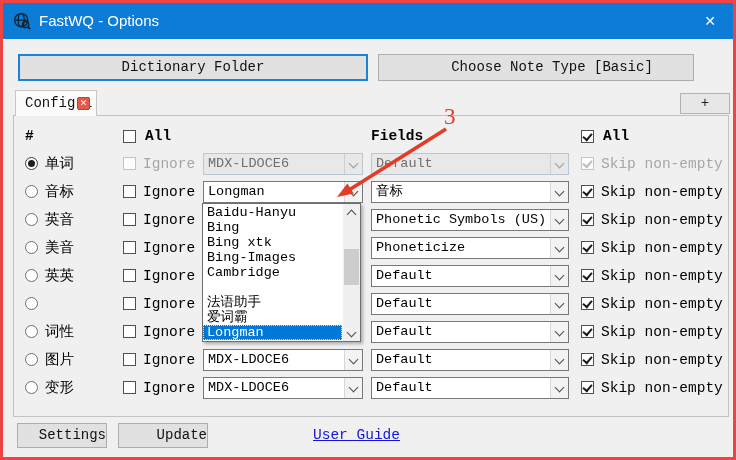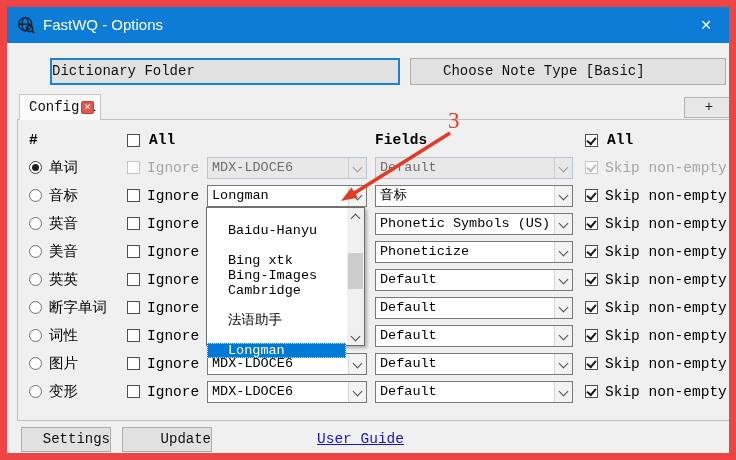--- a/index.html
+++ b/index.html
@@ -1,31 +1,31 @@
 <!DOCTYPE html>
 <html><head>
 <meta charset="utf-8">
 <style>
   html,body{margin:0;padding:0;background:#d8d8d8;}
   .mono{font-family:"Liberation Mono","DejaVu Sans Mono",monospace;}
   .window{
     position:relative;width:736px;height:460px;background:#f0f0f0;
-    border:7px solid #ef4444;box-sizing:border-box;overflow:hidden;
+    border:3px solid #ef4444;box-sizing:border-box;overflow:hidden;
     font-family:"Liberation Mono","DejaVu Sans Mono",monospace;
   }
   
   .titlebar{position:absolute;left:0;top:0;width:100%;height:36px;background:#0c7cd6;}
   .titlebar .app-icon{position:absolute;left:10px;top:9px;width:18px;height:18px;}
   .titlebar .title{position:absolute;left:36px;top:0;height:36px;line-height:36px;color:#ffffff;
     font-family:"Liberation Sans","DejaVu Sans",sans-serif;font-size:15px;}
   .close-btn{position:absolute;right:0;top:0;width:46px;height:36px;color:#ffffff;
     font-family:"DejaVu Sans",sans-serif;font-size:14px;text-align:center;line-height:36px;cursor:pointer;}
   
   .big-btn{position:absolute;top:51px;height:27px;background:#e1e1e1;border:1px solid #adadad;
-    box-sizing:border-box;font-size:14px;line-height:24px;color:#111;margin-left:28px;}
+    box-sizing:border-box;text-align:center;font-size:14px;line-height:24px;color:#111;}
   .big-btn.focused{border:2px solid #1883d7;line-height:22px;}
   
   .tab{position:absolute;left:12px;top:87px;width:82px;height:26px;background:#fbfbfb;
     border:1px solid #c6c6c6;border-bottom:none;box-sizing:border-box;z-index:2;}
   .tab .tab-label{position:absolute;left:9px;top:0;line-height:24px;font-size:14px;color:#111;}
   .tab .tab-close{position:absolute;right:6px;top:6px;width:13px;height:13px;background:#e2584a;
     border:1px solid #bf4335;border-radius:2px;box-sizing:border-box;color:#fff;font-size:9px;
     line-height:11px;text-align:center;font-weight:bold;font-family:"DejaVu Sans",sans-serif;cursor:pointer;}
   .add-tab{position:absolute;left:677px;top:90px;width:50px;height:21px;background:#e7e7e7;
     border:1px solid #b2b2b2;box-sizing:border-box;text-align:center;line-height:18px;font-size:14px;color:#222;}
@@ -58,21 +58,21 @@
   .combo .cbtn{position:absolute;right:0;top:0;width:18px;height:100%;background:#f3f3f3;border-left:1px solid #d7d7d7;box-sizing:border-box;}
   .chev{position:absolute;left:5px;top:6px;width:6px;height:6px;border-right:1.6px solid #4c4c4c;
     border-bottom:1.6px solid #4c4c4c;transform:rotate(45deg);}
   .combo.dis{background:#e8e8e8;border-color:#b9c7d5;color:#6e6e6e;}
   .combo.dis .cbtn{background:transparent;border-left-color:#cfcfcf;}
   .combo.dis .chev{border-color:#9a9a9a;}
   
   .popup{position:absolute;left:199px;top:200px;width:159px;height:139px;background:#ffffff;
     border:1px solid #6e6e6e;box-sizing:border-box;z-index:5;box-shadow:2px 2px 3px rgba(0,0,0,0.28);}
   .popup .pitem{position:absolute;left:0;width:139px;height:15px;line-height:15px;
-    padding-left:21px;font-size:13.5px;color:#000;white-space:nowrap;overflow:hidden;box-sizing:border-box;margin-top:14px;}
+    padding-left:4px;font-size:13.5px;color:#000;white-space:nowrap;overflow:hidden;box-sizing:border-box;}
   .popup .pitem.sel{background:#0078d7;color:#ffffff;outline:1px dotted #cfe3f5;outline-offset:-1px;}
   .psb{position:absolute;right:0;top:0;width:17px;height:137px;background:#f0f0f0;}
   .psb .sb-up,.psb .sb-down{position:absolute;left:0;width:17px;height:16px;}
   .psb .sb-up{top:0;} .psb .sb-down{bottom:0;}
   .psb .sb-thumb{position:absolute;left:1px;top:45px;width:15px;height:36px;background:#cdcdcd;}
   .sb-chev{position:absolute;left:5px;width:6px;height:6px;border-right:1.6px solid #4c4c4c;border-bottom:1.6px solid #4c4c4c;}
   .sb-up .sb-chev{top:7px;transform:rotate(-135deg);}
   .sb-down .sb-chev{top:4px;transform:rotate(45deg);}
   
   .annot-num{position:absolute;left:441px;top:101px;color:#e23b26;z-index:10;
@@ -205,21 +205,20 @@
       <span class="cbtn">
           <span class="chev"></span>
         </span>
     </div>
     <span class="cb checked" style="left:578px;top:7px;"></span>
     <span class="skip-label">Skip non-empty</span>
   </div>
 
   <div class="row" style="top:287px;">
     <span class="radio"></span>
-    <span class="rlabel">断字单词</span>
     <span class="cb" style="left:120px;top:7px;"></span>
     <span class="ig-label">Ignore</span>
     <div class="combo" style="left:368px;width:198px;">
       <span class="ctxt">Default</span>
       <span class="cbtn">
           <span class="chev"></span>
         </span>
     </div>
     <span class="cb checked" style="left:578px;top:7px;"></span>
     <span class="skip-label">Skip non-empty</span>
@@ -277,24 +276,26 @@
       <span class="cbtn">
           <span class="chev"></span>
         </span>
     </div>
     <span class="cb checked" style="left:578px;top:7px;"></span>
     <span class="skip-label">Skip non-empty</span>
   </div>
 
   <div class="popup">
     <div class="pitem" style="top:1px;">Baidu-Hanyu</div>
+    <div class="pitem" style="top:16px;">Bing</div>
     <div class="pitem" style="top:31px;">Bing xtk</div>
     <div class="pitem" style="top:46px;">Bing-Images</div>
     <div class="pitem" style="top:61px;">Cambridge</div>
     <div class="pitem" style="top:91px;">法语助手</div>
+    <div class="pitem" style="top:106px;">爱词霸</div>
     <div class="pitem sel" style="top:121px;">Longman</div>
     <div class="psb">
       <div class="sb-up">
           <span class="sb-chev"></span>
         </div>
       <div class="sb-thumb"></div>
       <div class="sb-down">
           <span class="sb-chev"></span>
         </div>
     </div>

